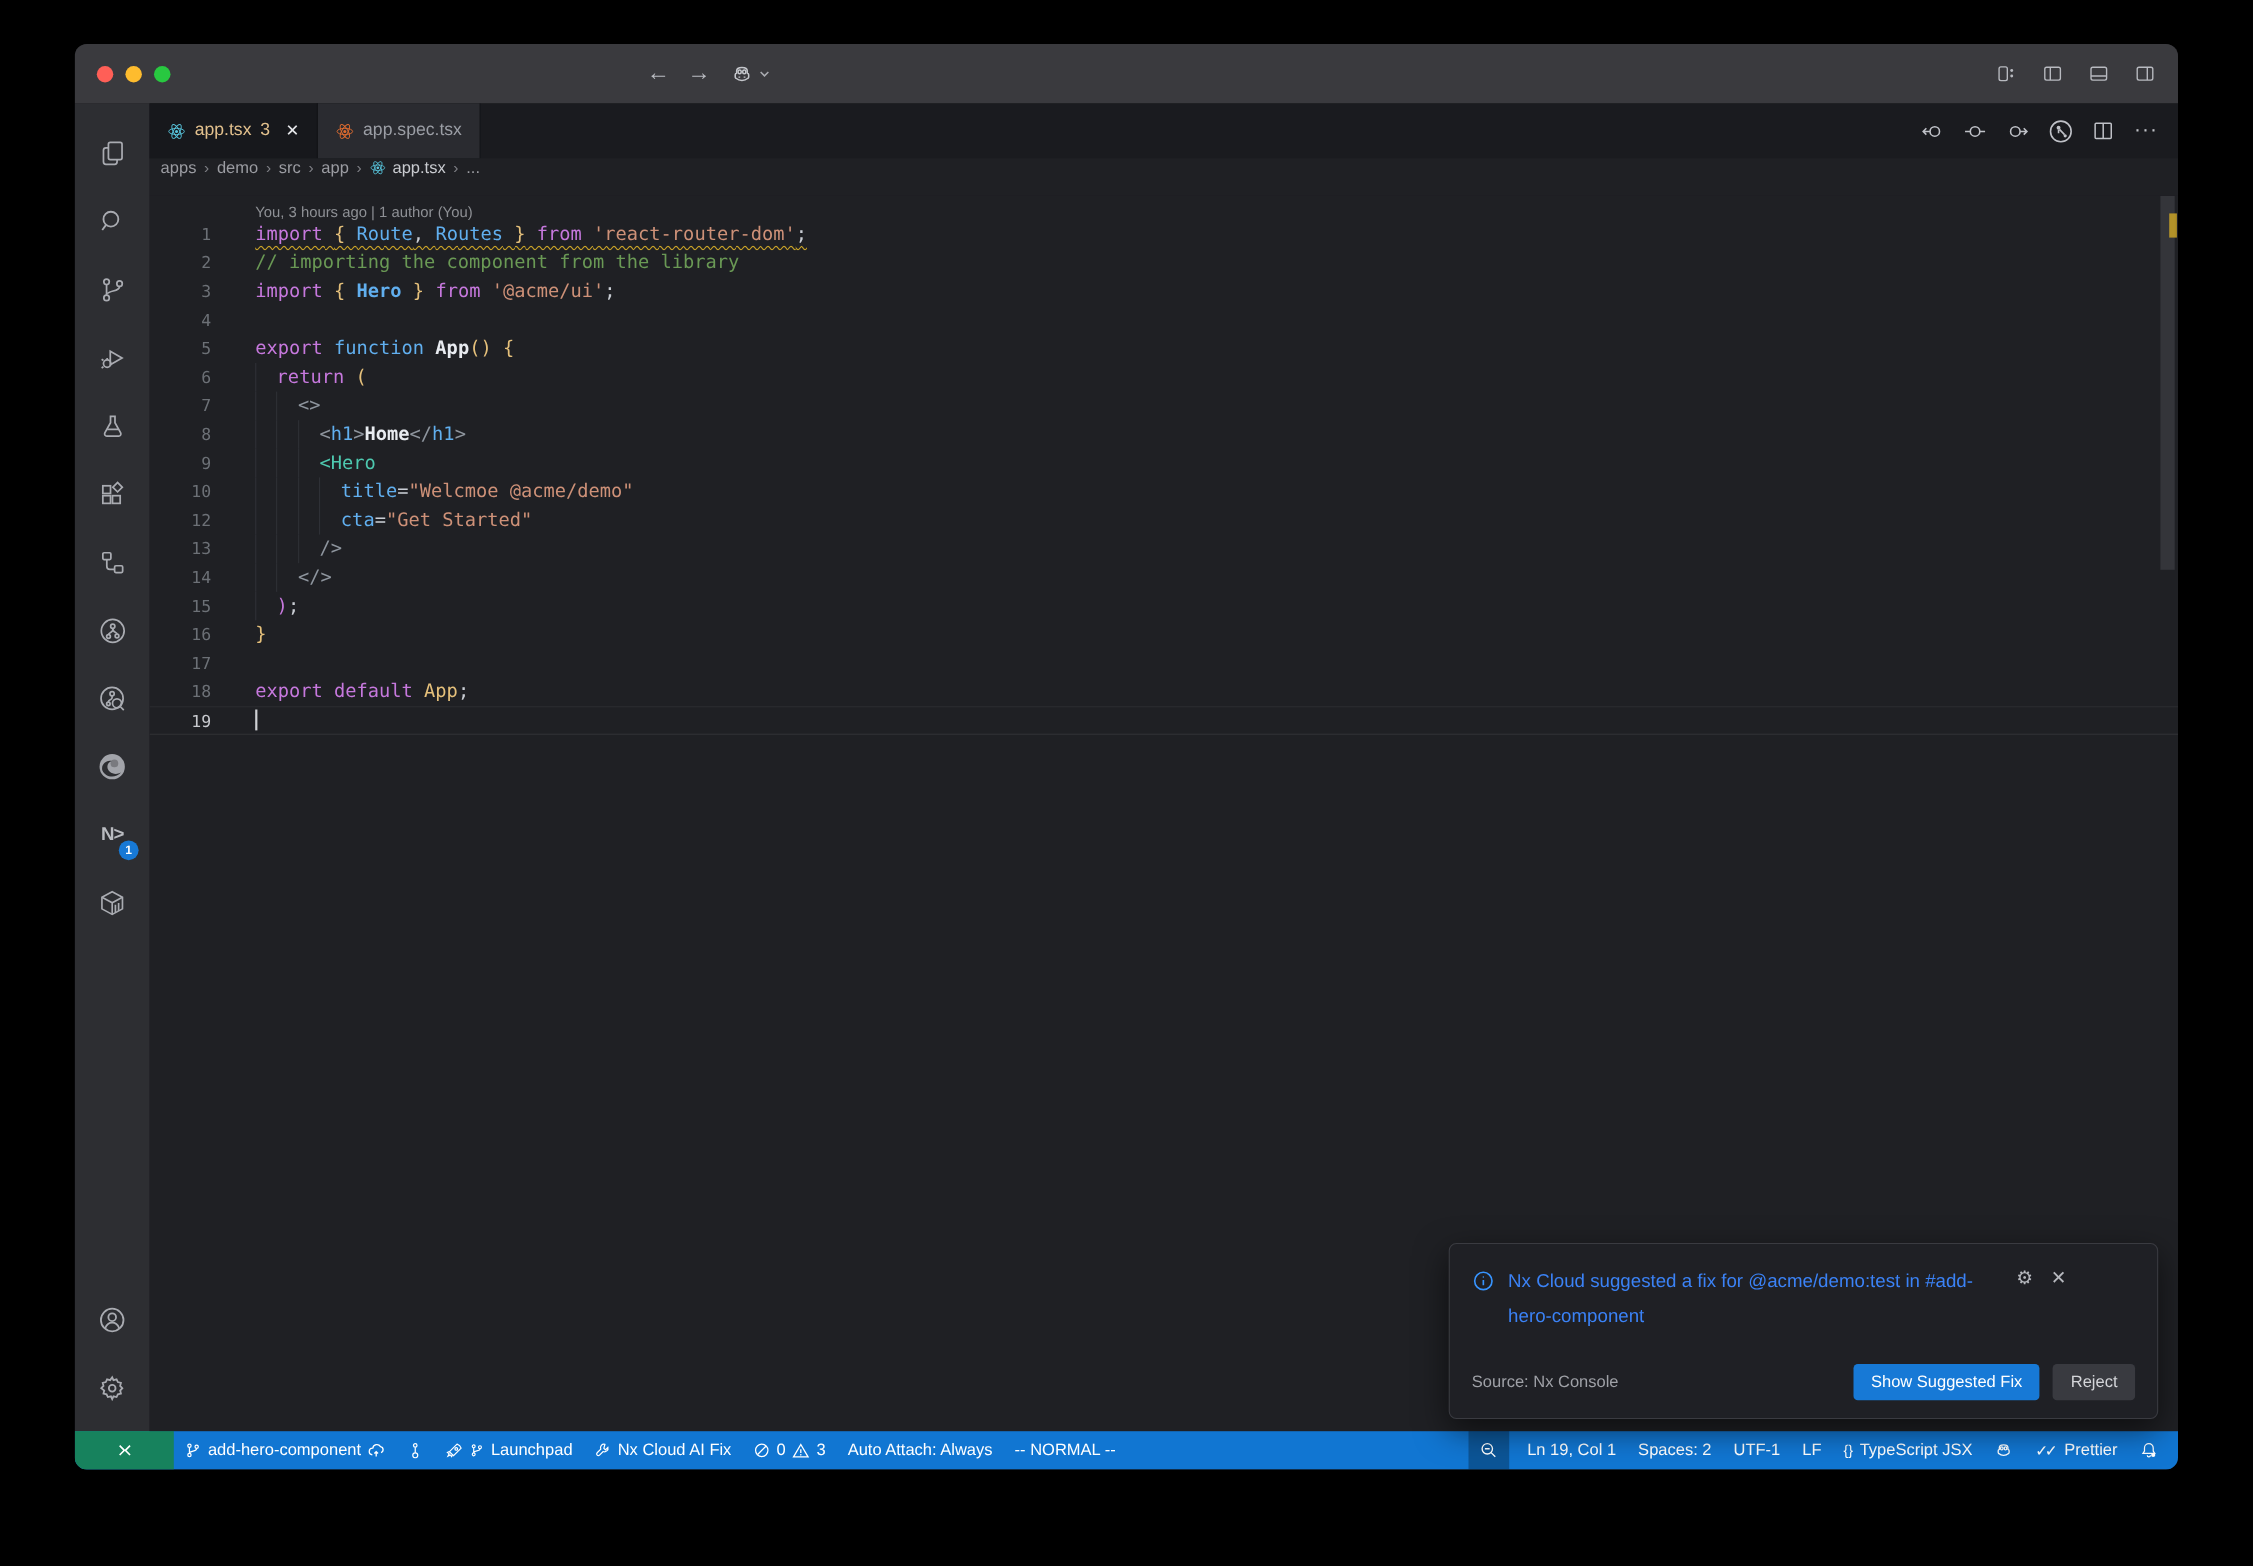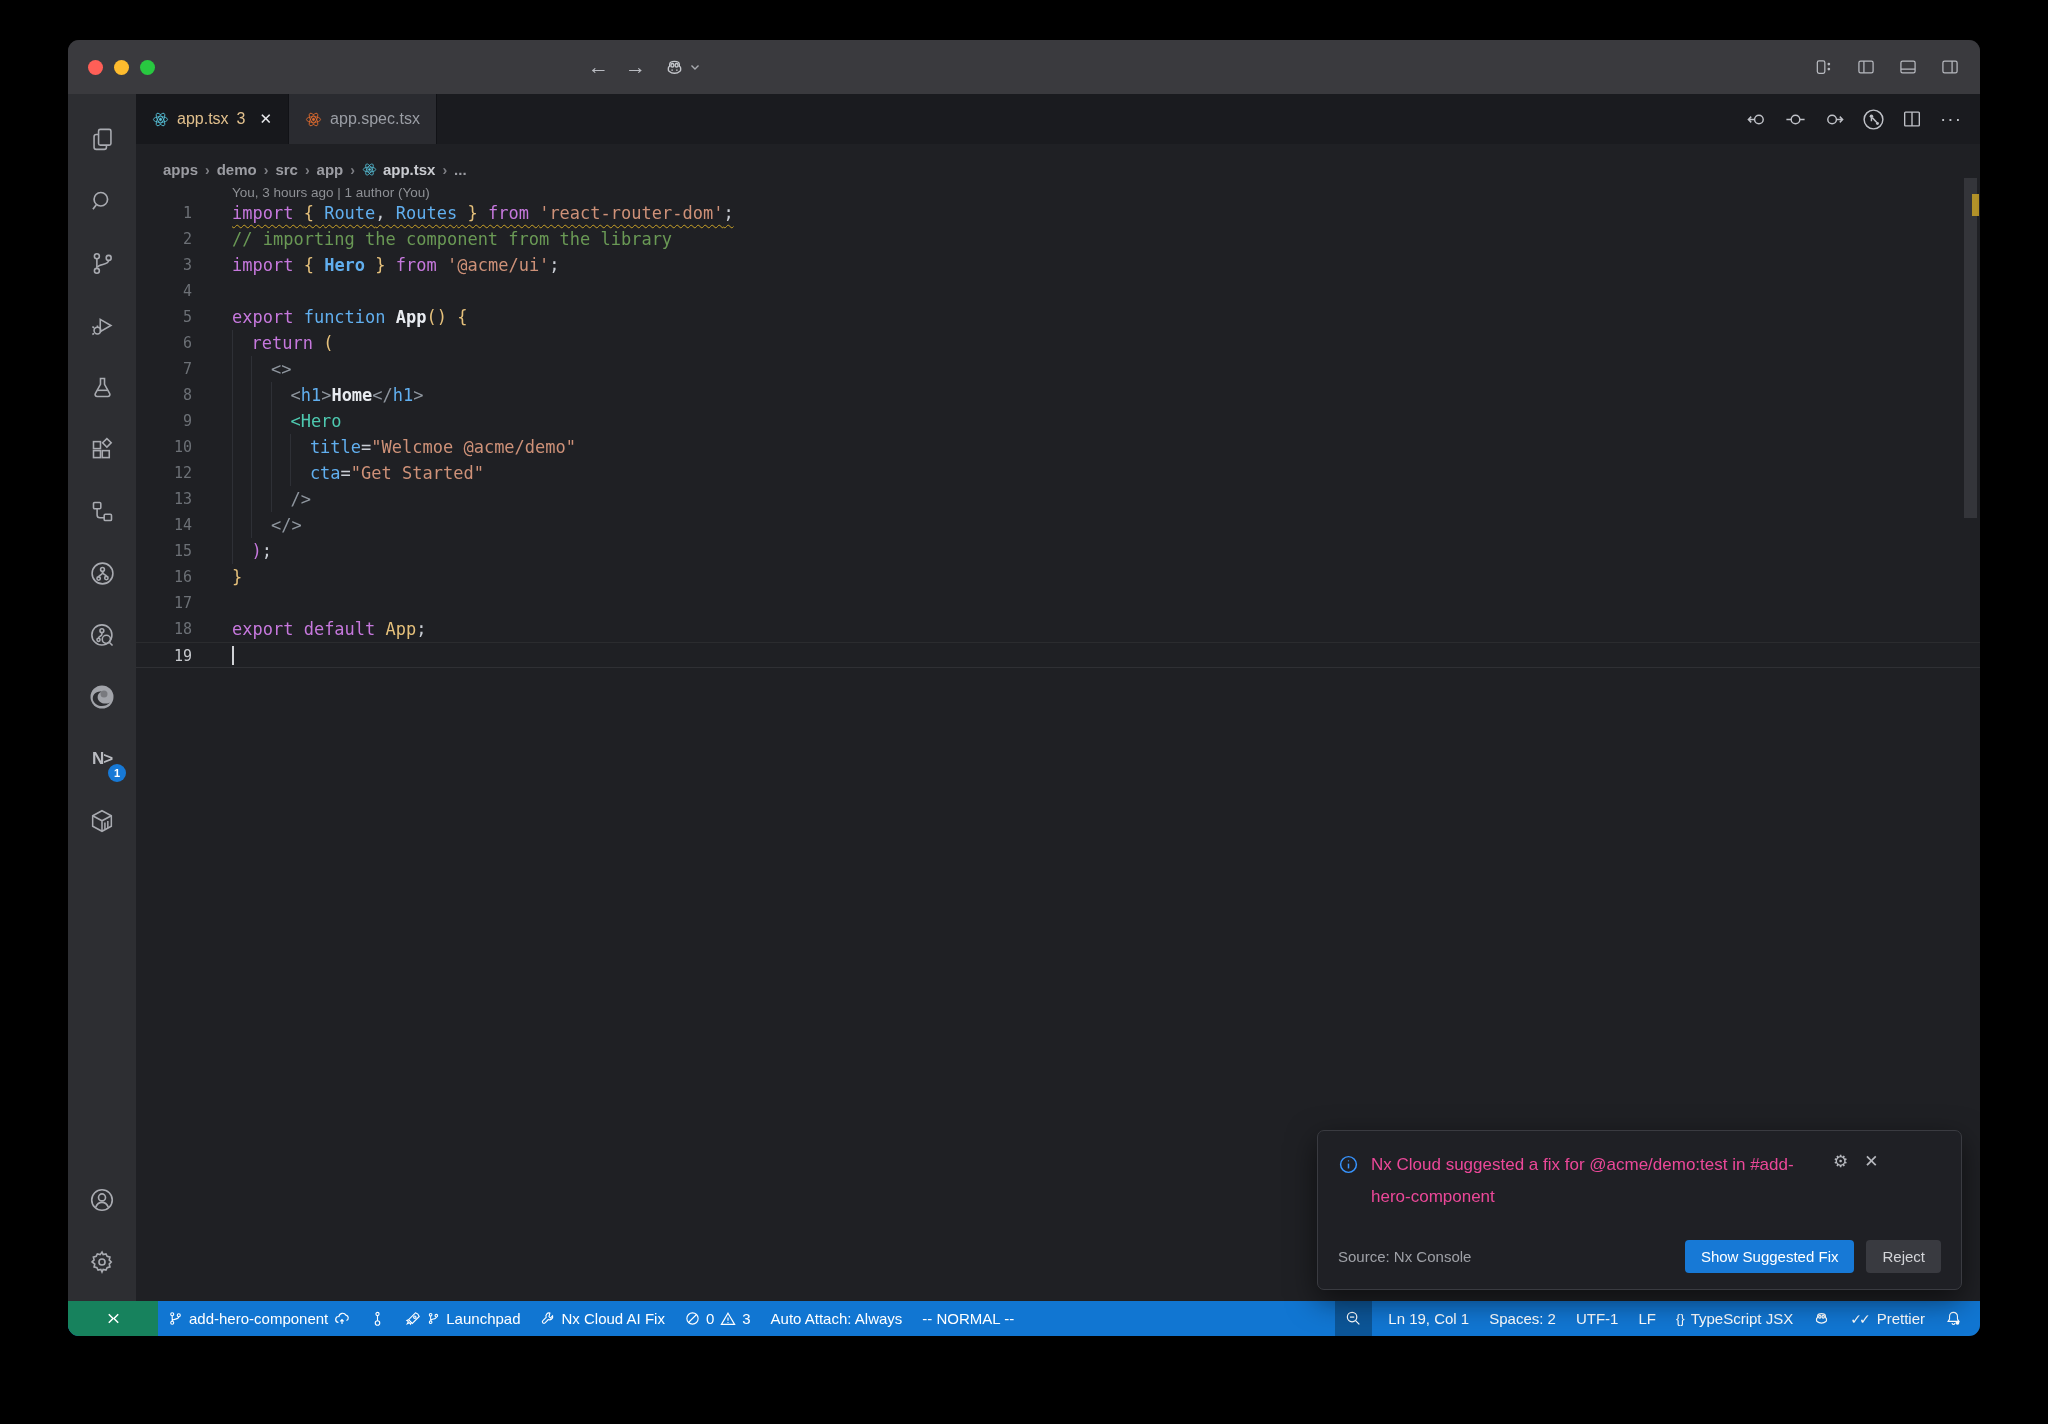--- a/index.html
+++ b/index.html
@@ -40,22 +40,22 @@
   .tab { display:flex; align-items:center; gap:8px; padding:0 16px; font-size:16px; border-right:1px solid #111216; }
   .tab.active { background:#17181c; }
   .tab.active .tab-label, .tab.active .tab-badge { color:var(--modified-yellow); }
   .tab.inactive { background:#2a2b30; color:#9b9ea5; }
   .tab-close { color:#e8e9ec; font-size:15px; margin-left:6px; }
   .editor-actions { margin-left:auto; display:flex; align-items:center; gap:9px; padding-right:14px; color:#bfc1c7; }
   .editor-actions .ea { width:30px; height:30px; display:flex; align-items:center; justify-content:center; }
   .ea-more { font-size:19px; letter-spacing:1px; color:#bfc1c7; }
 
   
-  .breadcrumb { height:34px; flex:0 0 34px; display:flex; align-items:flex-end; gap:7px; padding-left:27px;
-    font-size:15px; color:#9b9ca2; background:var(--bg-editor);font-weight:bold; }
+  .breadcrumb { height:34px; flex:0 0 34px; display:flex; align-items:flex-start; gap:7px; padding-left:10px;
+    font-size:15px; color:#9b9ca2; background:var(--bg-editor); }
   .crumb-sep { color:#7e7f85; font-size:14px; }
   .crumb-file { display:flex; align-items:center; gap:6px; color:#c9cbd0; }
 
   
   .code-area { flex:1; position:relative; background:var(--bg-editor); font-family:"DejaVu Sans Mono", monospace; overflow:hidden; }
   .blame { height:22px; padding-left:96px; font-family:"Liberation Sans", sans-serif; font-size:13.5px; color:#8e9095; display:flex; align-items:flex-end; }
   .code-line { height:26px; line-height:26px; display:flex; white-space:pre; font-size:17px; }
   .code-line .ln { width:56px; flex:0 0 56px; text-align:right; color:#6c7076; font-size:15px; margin-right:40px; }
   .code-line.active { border-top:1px solid rgba(255,255,255,.05); border-bottom:1px solid rgba(255,255,255,.07); }
   .code-line.active .ln { color:#c7c9ce; }
@@ -65,21 +65,21 @@
   .tok-idb,.tok-fw,.tok-tx { font-weight:bold; }
 
   .scrollbar { position:absolute; top:0; right:0; width:20px; bottom:0; }
   .scroll-thumb { position:absolute; top:0; right:3px; width:13px; height:340px; background:rgba(150,152,160,.18); }
   .ruler-warn { position:absolute; top:16px; right:1px; width:7px; height:22px; background:var(--warn); opacity:.85; }
 
   
   .toast { position:absolute; right:18px; bottom:46px; width:645px; background:#1f2025; border:1px solid #3a3b41;
     border-radius:7px; box-shadow:0 10px 30px rgba(0,0,0,.55); padding:18px 20px 16px 20px; z-index:5; }
   .toast-row1 { display:flex; align-items:flex-start; gap:12px; }
-  .toast-msg { flex:1; max-width:450px; color:#ec4899; font-size:17px; line-height:1.85; }
+  .toast-msg { flex:1; max-width:450px; color:#3b82f6; font-size:17px; line-height:1.85; }
   .toast-icons { display:flex; gap:16px; color:#b6b8be; font-size:17px; margin-top:2px; }
   .toast-row2 { display:flex; align-items:center; margin-top:28px; }
   .toast-src { color:#9fa1a7; font-size:15px; }
   .toast-btns { margin-left:auto; display:flex; gap:12px; }
   .btn { border:none; border-radius:4px; font-size:15px; padding:8px 16px; font-family:"Liberation Sans", sans-serif; }
   .btn-primary { background:var(--accent-blue); color:#fff; }
   .btn-secondary { background:#393a40; color:#d4d5d9; }
 
   
   .statusbar { height:35px; flex:0 0 35px; background:var(--statusbar-blue); display:flex; align-items:stretch; color:#fff; font-size:15px; }

